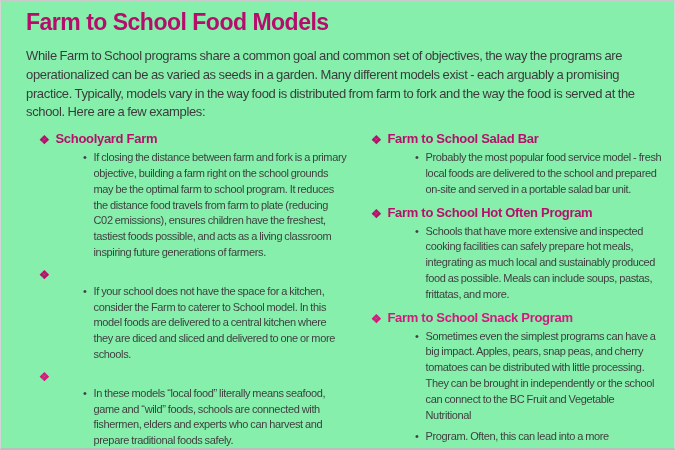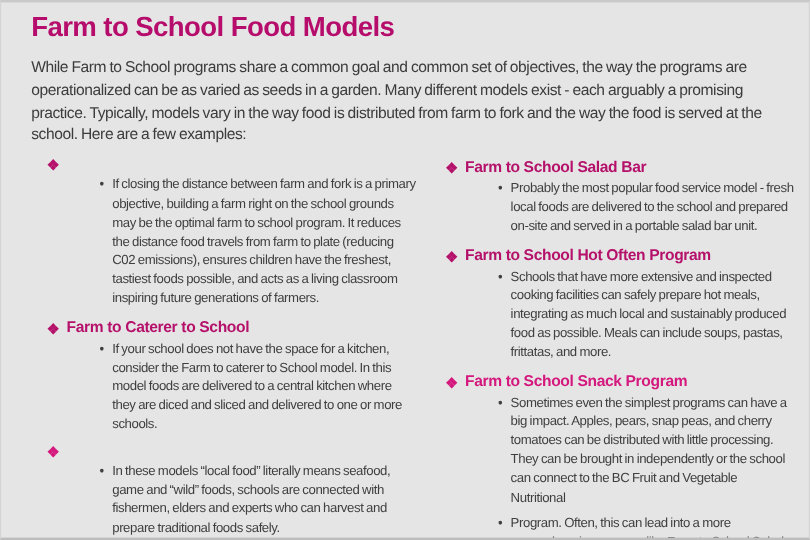--- a/index.html
+++ b/index.html
@@ -1,21 +1,21 @@
 <!DOCTYPE html>
 <html><head>
 <meta charset="utf-8">
 <style>
   html, body { margin: 0; padding: 0; background: #ffffff; }
   .page {
     position: relative;
     width: 675px;
     height: 450px;
     box-sizing: border-box;
-    background: #e5e5e5;
+    background: #86efac;
     border: 1px solid #d4d4d4;
     border-top: 2px solid #c9c9c9;
     border-bottom: 2px solid #bdbdbd;
     font-family: "Liberation Sans", sans-serif;
     overflow: hidden;
   }
   .page-title {
     margin: 7px 25px 0 25px;
     font-size: 23px;
     font-weight: bold;
@@ -72,33 +72,33 @@
 
   <p class="intro">While Farm to School programs share a common goal and common set of objectives, the way the programs are operationalized can be as varied as seeds in a garden. Many different models exist - each arguably a promising practice. Typically, models vary in the way food is distributed from farm to fork and the way the food is served at the school. Here are a few examples:</p>
 
   <div class="columns">
 
     <div class="column-left">
 
       <div class="section">
         <div class="section-heading">
           <span class="section-marker">❖</span>
+          <span>Schoolyard Farm</span>
         </div>
         <ul class="bullets">
           <li>
             <span class="bullet-dot">•</span>
             <span>If closing the distance between farm and fork is a primary objective, building a farm right on the school grounds may be the optimal farm to school program. It reduces the distance food travels from farm to plate (reducing C02 emissions), ensures children have the freshest, tastiest foods possible, and acts as a living classroom inspiring future generations of farmers.</span>
           </li>
         </ul>
       </div>
 
       <div class="section">
         <div class="section-heading">
           <span class="section-marker">❖</span>
-          <span>Farm to Caterer to School</span>
         </div>
         <ul class="bullets">
           <li>
             <span class="bullet-dot">•</span>
             <span>If your school does not have the space for a kitchen, consider the Farm to caterer to School model. In this model foods are delivered to a central kitchen where they are diced and sliced and delivered to one or more schools.</span>
           </li>
         </ul>
       </div>
 
       <div class="section bright">

